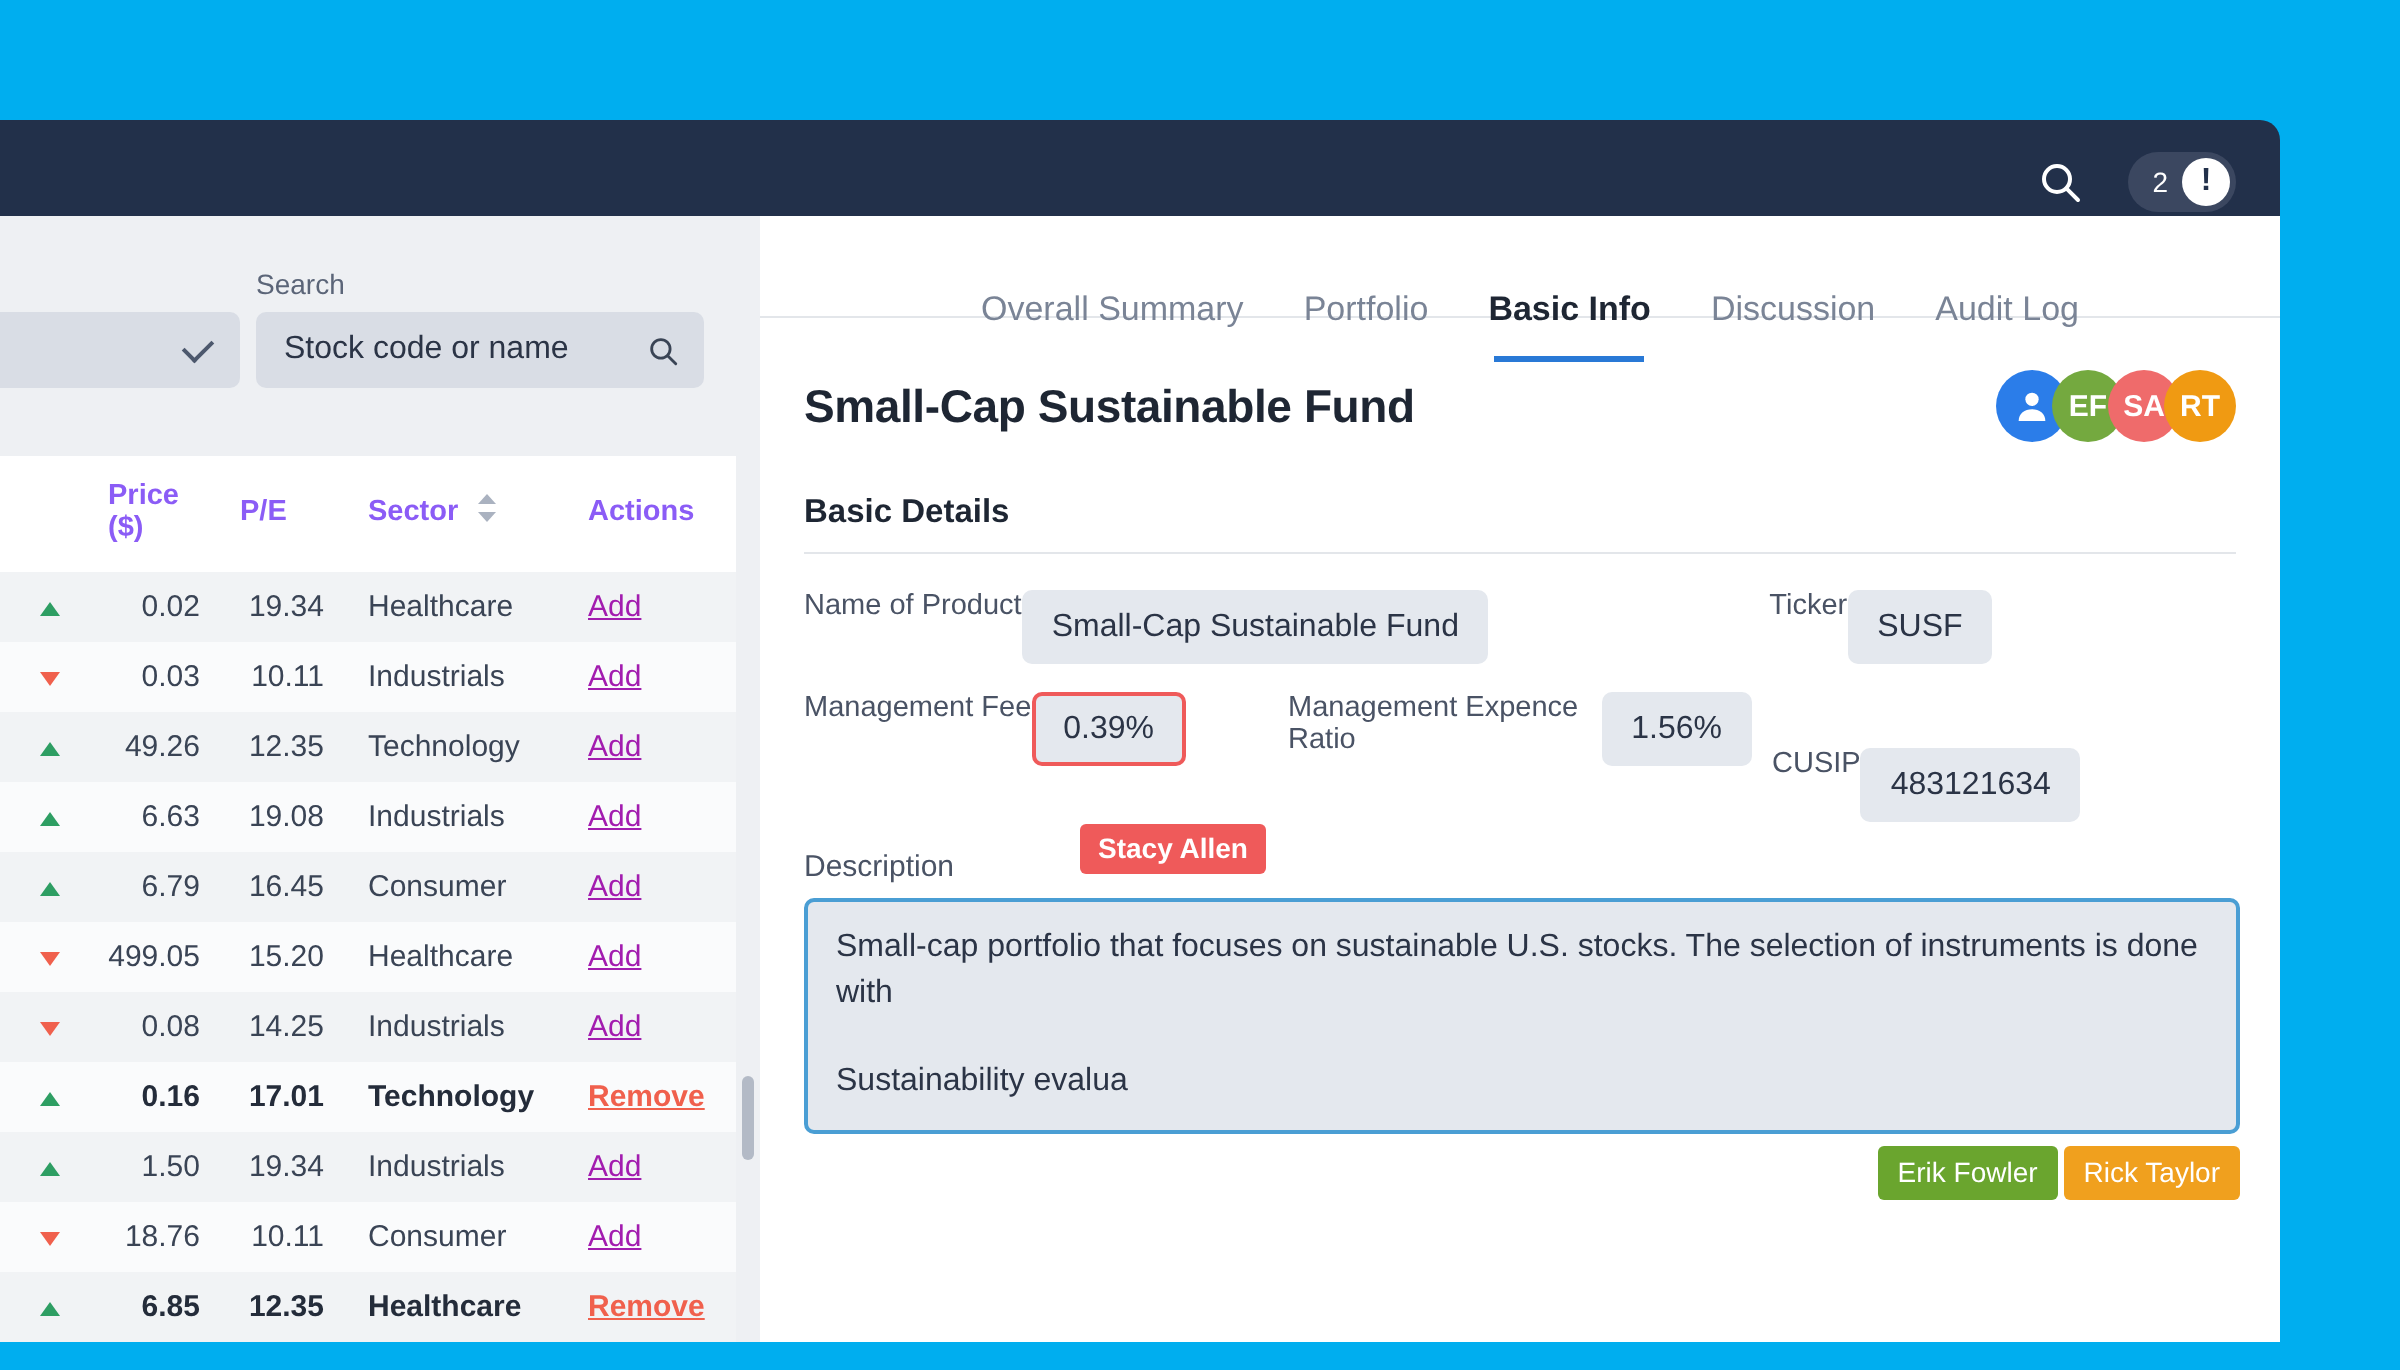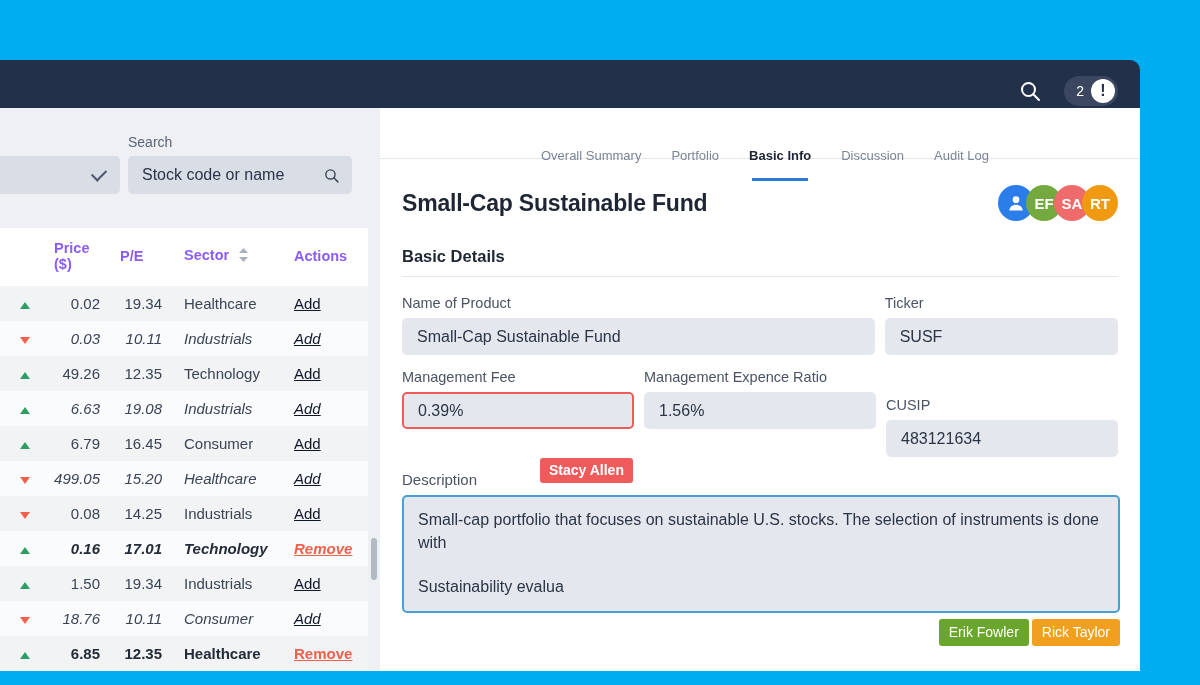--- a/index.html
+++ b/index.html
@@ -117,21 +117,21 @@
     text-align: left;
     background: #ffffff;
   }
   table.stocks td {
     font-size: 15px;
     color: #3a4455;
     padding: 9px 0;
     height: 34px;
   }
   tr.row-alt td { background: #f1f3f5; }
-  tr.row-norm td { background: #fafbfc; font-style: italic; }
+  tr.row-norm td { background: #fafbfc; }
   .c-arrow { width: 38px; text-align: right; padding-right: 8px !important; }
   .c-price { width: 62px; text-align: right; }
   .c-pe    { width: 62px; text-align: right; padding-left: 14px !important; }
   .c-sector{ width: 110px; padding-left: 22px !important; }
   .c-act   { width: 96px; padding-left: 22px !important; }
   th.c-price { text-align: left; padding-left: 16px !important; }
   th.c-pe { text-align: left; padding-left: 20px !important; }
   .arrow-up {
     display: inline-block;
     width: 0; height: 0;
@@ -141,21 +141,21 @@
   }
   .arrow-down {
     display: inline-block;
     width: 0; height: 0;
     border-left: 5px solid transparent;
     border-right: 5px solid transparent;
     border-top: 7px solid #f0604d;
   }
   .sortglyph { display: inline-block; margin-left: 6px; vertical-align: middle; }
   .link-add {
-    color: #0f172a; text-decoration: underline; cursor: pointer; font-size: 15px;
+    color: #a21caf; text-decoration: underline; cursor: pointer; font-size: 15px;
   }
   .link-remove {
     color: #f0604d; text-decoration: underline; cursor: pointer; font-size: 15px;
   }
   tr.selected td { font-weight: bold; color: #242c3a; }
 
   .vscroll-track {
     position: absolute; right: 0; top: 0;
     width: 12px; height: 443px;
     background: #eef0f3;
@@ -175,21 +175,21 @@
     background: #ffffff;
   }
   .tabs {
     height: 51px;
     border-bottom: 1px solid #e3e6ea;
     display: flex; align-items: center; justify-content: center;
     gap: 30px;
     padding-left: 10px;
   }
   .tab {
-    font-size: 13px;
+    font-size: 17px;
     color: #7a8496;
     cursor: pointer;
     position: relative;
     height: 51px;
     display: flex; align-items: center; margin-top: 44px;
   }
   .tab.active { color: #1e2633; font-weight: bold; }
   .tab.active::after {
     content: ""; position: absolute;
     left: 3px; right: 3px; bottom: 0;
@@ -216,21 +216,21 @@
   .avatar svg { width: 20px; height: 20px; }
 
   .section-hd {
     font-size: 16.5px; font-weight: bold; color: #1e2633;
     padding: 26px 22px 10px 22px;
   }
   .divider { margin: 0 22px; height: 1px; background: #e3e6ea; }
 
   .form { padding: 18px 22px 0 22px; }
   .row { display: flex; gap: 0; }
-  .field { display: flex; flex-direction: column; }
+  .field { display: flex; flex-direction: row; }
   .fl {
     font-size: 14.5px; color: #4a5365;
     margin-bottom: 7px;
   }
   .fv {
     background: #e4e8ee;
     border-radius: 5px;
     height: 37px;
     display: flex; align-items: center;
     padding: 0 14px;

